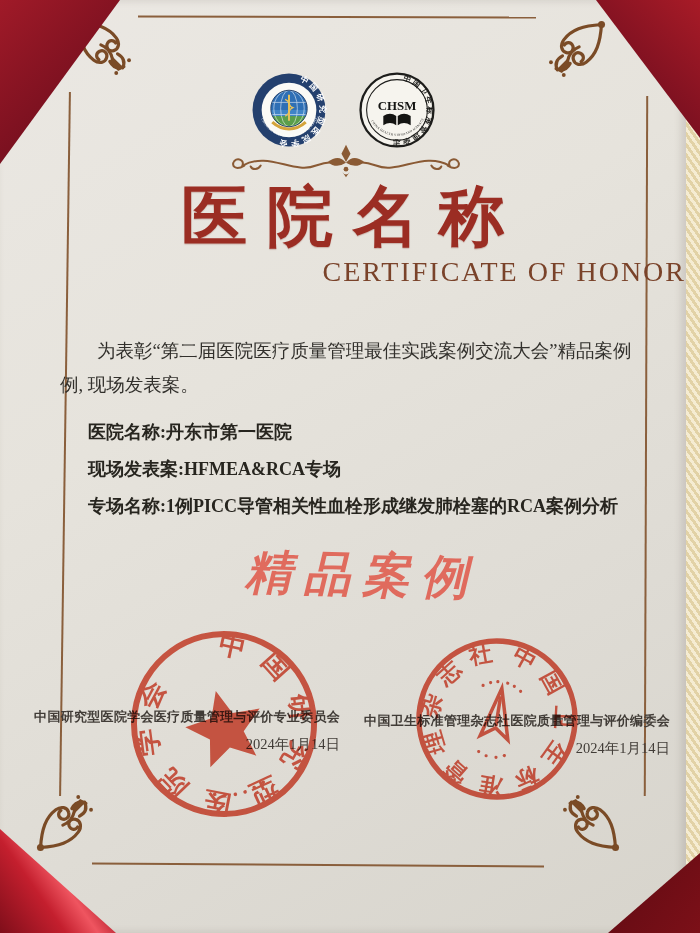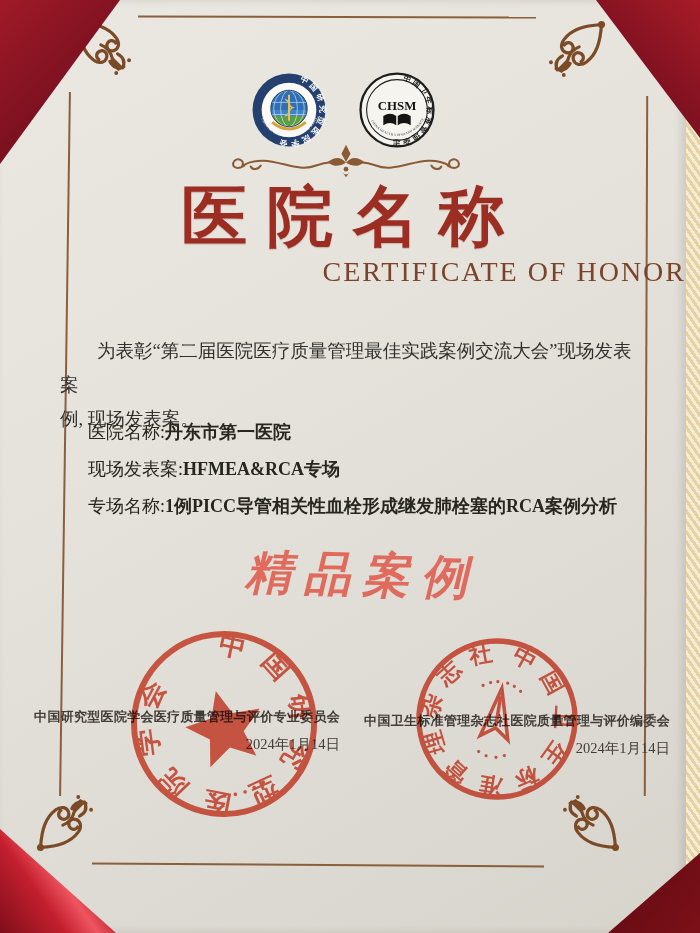--- a/index.html
+++ b/index.html
@@ -60,21 +60,21 @@
   .cert-subtitle{
     position:absolute;left:0;top:256px;width:686px;text-align:right;
     font-size:28px;font-weight:400;letter-spacing:2px;color:#7a432a;
   }
   .body-par{
     position:absolute;left:60px;top:334px;width:580px;
     font-size:18.5px;line-height:34px;color:#32302c;font-weight:500;
   }
   .body-par .l1{text-indent:2em;display:block;}
   .fields{position:absolute;left:88px;top:414px;width:560px;font-size:18px;line-height:37px;color:#27251f;}
-  .frow .flabel{font-weight:400;}
+  .frow .flabel{font-weight:700;}
   .frow .fvalue{font-weight:600;}
   .award-stamp{
     position:absolute;left:248px;top:544px;z-index:5;
     font-size:47px;font-weight:700;letter-spacing:12px;white-space:nowrap;
     color:rgba(224,78,62,.8);transform:skewX(-12deg) rotate(1.5deg);
   }
   
   .seal{position:absolute;z-index:7;mix-blend-mode:multiply;opacity:.88;}
   .seal svg{width:100%;height:100%;display:block;}
   .seal-left{left:128px;top:628px;width:192px;height:192px;transform:rotate(-14deg);}
@@ -243,21 +243,21 @@
         <circle cx="130" cy="31" r="2.6"></circle>
         <path d="M126,34 q4,6 8,0 l-4,6 z"></path>
       </g>
     </svg>
   </div>
 
   <div class="cert-title">医院名称</div>
   <div class="cert-subtitle">CERTIFICATE OF HONOR</div>
 
   <div class="body-par">
-    <span class="l1">为表彰“第二届医院医疗质量管理最佳实践案例交流大会”现场发表案</span>
+    <span class="l1">为表彰“第二届医院医疗质量管理最佳实践案例交流大会”精品案例</span>
     <span class="l2">例, 现场发表案。</span>
   </div>
 
   <div class="fields">
     <div class="frow">
       <span class="flabel">医院名称:</span><span class="fvalue">丹东市第一医院</span>
     </div>
     <div class="frow">
       <span class="flabel">现场发表案:</span><span class="fvalue">HFMEA&amp;RCA专场</span>
     </div>

